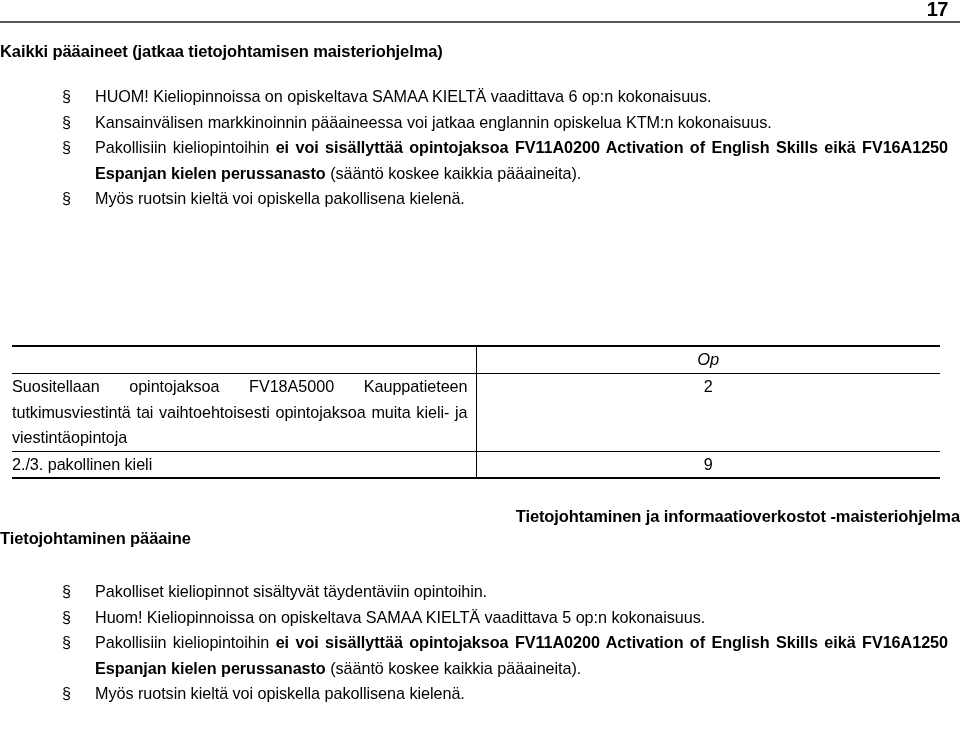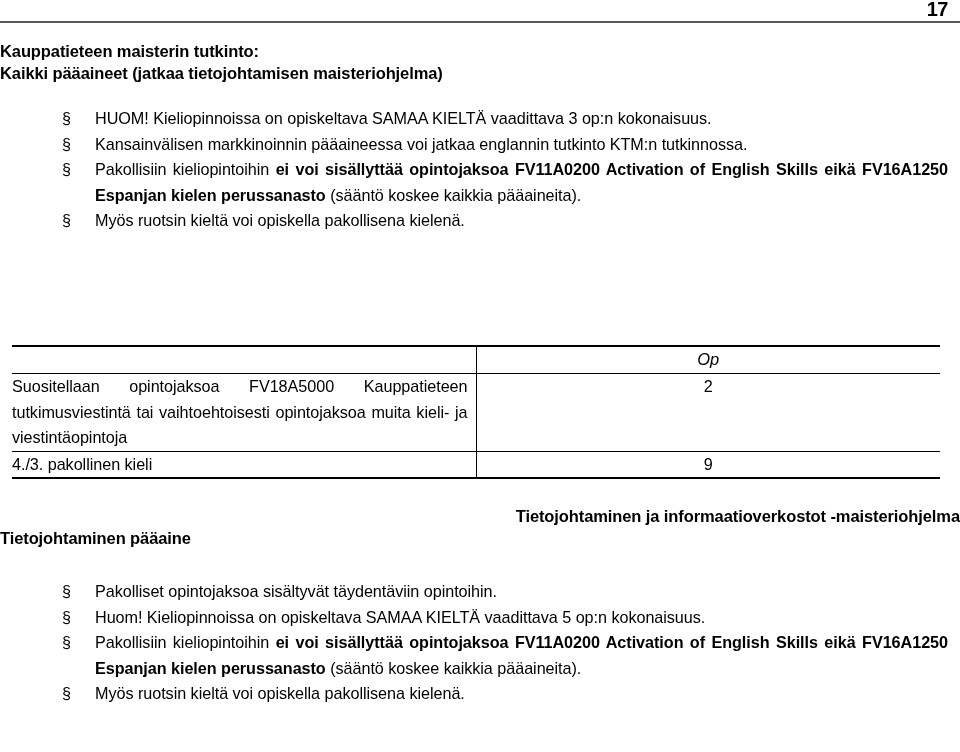--- a/index.html
+++ b/index.html
@@ -156,32 +156,31 @@
 
 <div class="page">
 
   <div class="header">
     <div class="page-number">17</div>
     <div class="header-rule"></div>
   </div>
 
   <div class="content">
 
-    <h1 class="doc-title">Kauppatieteen maisterin tutkinto:</h1>
 
     <h2 class="doc-subtitle">Kaikki pääaineet (jatkaa tietojohtamisen maisteriohjelma)</h2>
 
     <ul class="bullets first" id="bullets-top">
         <li class="bullet">
           <span class="marker">§</span>
-          <span class="txt"><span>HUOM! Kieliopinnoissa on opiskeltava SAMAA KIELTÄ vaadittava 3 op:n kokonaisuus.</span></span>
-        </li>
-        <li class="bullet">
-          <span class="marker">§</span>
-          <span class="txt"><span>Kansainvälisen markkinoinnin pääaineessa voi jatkaa englannin tutkinto KTM:n tutkinnossa.</span></span>
+          <span class="txt"><span>HUOM! Kieliopinnoissa on opiskeltava SAMAA KIELTÄ vaadittava 6 op:n kokonaisuus.</span></span>
+        </li>
+        <li class="bullet">
+          <span class="marker">§</span>
+          <span class="txt"><span>Kansainvälisen markkinoinnin pääaineessa voi jatkaa englannin opiskelua KTM:n kokonaisuus.</span></span>
         </li>
         <li class="bullet">
           <span class="marker">§</span>
           <span class="txt"><span>Pakollisiin kieliopintoihin </span><b>ei voi sisällyttää opintojaksoa FV11A0200 Activation of English Skills eikä FV16A1250 Espanjan kielen perussanasto</b><span> (sääntö koskee kaikkia pääaineita).</span></span>
         </li>
         <li class="bullet">
           <span class="marker">§</span>
           <span class="txt"><span>Myös ruotsin kieltä voi opiskella pakollisena kielenä.</span></span>
         </li>
       </ul>
@@ -192,35 +191,35 @@
     <tbody id="credit-table-body">
       <tr class="head-row">
         <td class="desc"></td>
         <td class="op headcell">Op</td>
       </tr>
     <tr class="body-row">
           <td class="desc">Suositellaan opintojaksoa FV18A5000 Kauppatieteen tutkimusviestintä tai vaihtoehtoisesti opintojaksoa muita kieli- ja viestintäopintoja</td>
           <td class="op">2</td>
         </tr>
         <tr class="body-row last-row">
-          <td class="desc">4./3. pakollinen kieli</td>
+          <td class="desc">2./3. pakollinen kieli</td>
           <td class="op">9</td>
         </tr>
       </tbody>
   </table>
 
   <div class="lower">
     <h2 class="section-title">Tietojohtaminen ja informaatioverkostot -maisteriohjelma</h2>
 
     <h3 class="sub-section-title">Tietojohtaminen pääaine</h3>
 
     <ul class="bullets second" id="bullets-lower">
         <li class="bullet">
           <span class="marker">§</span>
-          <span class="txt"><span>Pakolliset opintojaksoa sisältyvät täydentäviin opintoihin.</span></span>
+          <span class="txt"><span>Pakolliset kieliopinnot sisältyvät täydentäviin opintoihin.</span></span>
         </li>
         <li class="bullet">
           <span class="marker">§</span>
           <span class="txt"><span>Huom! Kieliopinnoissa on opiskeltava SAMAA KIELTÄ vaadittava 5 op:n kokonaisuus.</span></span>
         </li>
         <li class="bullet">
           <span class="marker">§</span>
           <span class="txt"><span>Pakollisiin kieliopintoihin </span><b>ei voi sisällyttää opintojaksoa FV11A0200 Activation of English Skills eikä FV16A1250 Espanjan kielen perussanasto</b><span> (sääntö koskee kaikkia pääaineita).</span></span>
         </li>
         <li class="bullet">

